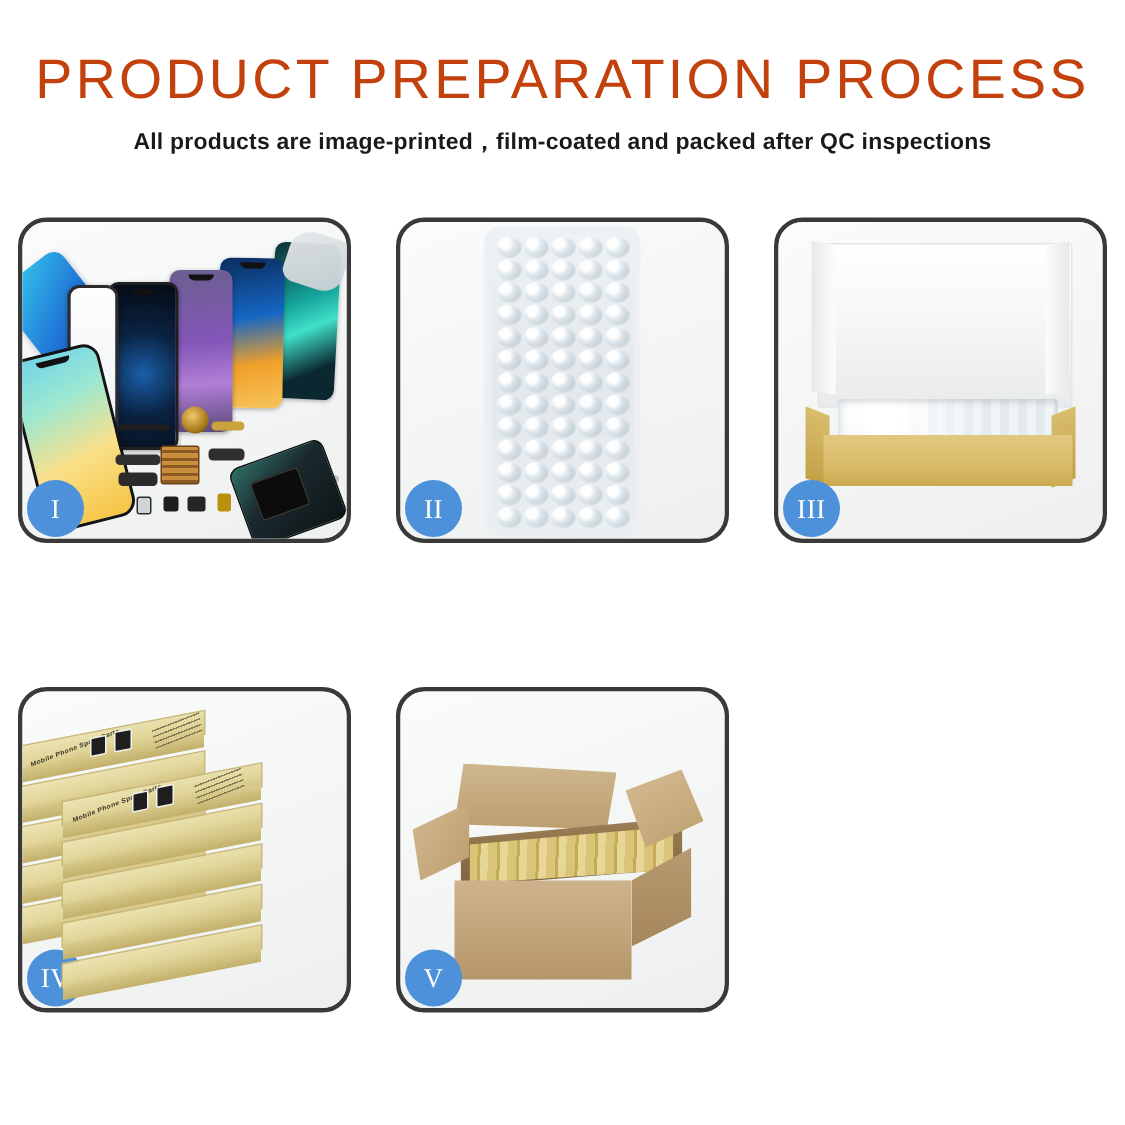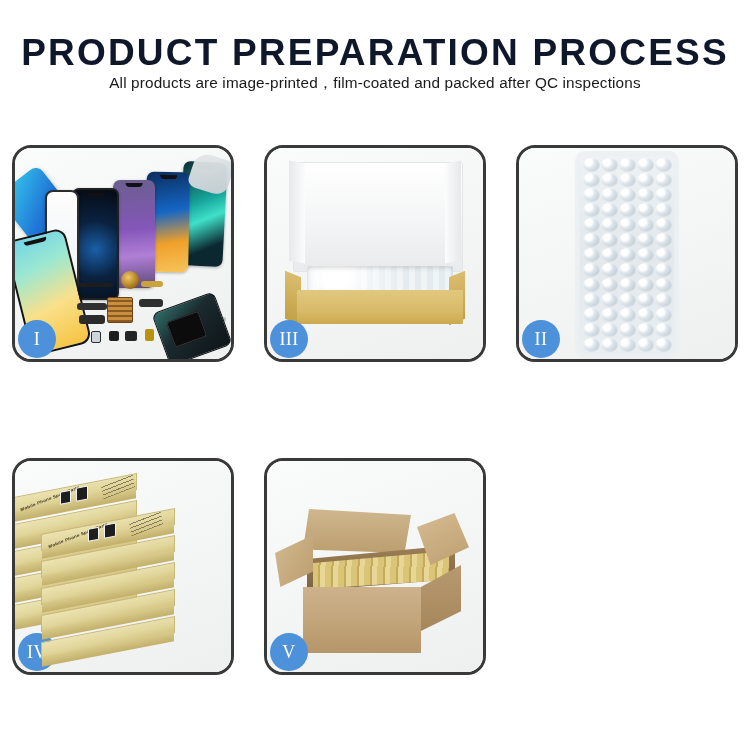--- a/index.html
+++ b/index.html
@@ -12,30 +12,31 @@
     font-family: "Liberation Sans", sans-serif;
     overflow: hidden;
     position: relative;
   }
 
   
   .header { width: 750px; padding-top: 34px; text-align: center; }
 
   .title {
     font-size: 37px;
-    font-weight: 700;
+    font-weight: 400;
     letter-spacing: 2.2px;
-    color: #0f172a;
+    color: #c2410c;
     line-height: 1.05;
     white-space: nowrap;
   }
 
   .subtitle {
+    margin-top: 11px;
     font-size: 15.3px;
-    font-weight: 400;
+    font-weight: 700;
     color: #1a1a1a;
     letter-spacing: 0.15px;
     white-space: nowrap;
   }
 
   
   .grid {
     position: absolute;
     left: 12px;
     top: 145px;
@@ -430,104 +431,104 @@
         </div>
         <div class="phone-open"></div>
         <div class="tool-hand"></div>
       </div>
     </div>
     <div class="badge">I</div>
   </div>
 
   <div class="panel">
     <div class="panel-inner">
+      <div class="bubble-sheet" id="bubble-sheet">
+          <i class="bub"></i>
+          <i class="bub"></i>
+          <i class="bub"></i>
+          <i class="bub"></i>
+          <i class="bub"></i>
+          <i class="bub"></i>
+          <i class="bub"></i>
+          <i class="bub"></i>
+          <i class="bub"></i>
+          <i class="bub"></i>
+          <i class="bub"></i>
+          <i class="bub"></i>
+          <i class="bub"></i>
+          <i class="bub"></i>
+          <i class="bub"></i>
+          <i class="bub"></i>
+          <i class="bub"></i>
+          <i class="bub"></i>
+          <i class="bub"></i>
+          <i class="bub"></i>
+          <i class="bub"></i>
+          <i class="bub"></i>
+          <i class="bub"></i>
+          <i class="bub"></i>
+          <i class="bub"></i>
+          <i class="bub"></i>
+          <i class="bub"></i>
+          <i class="bub"></i>
+          <i class="bub"></i>
+          <i class="bub"></i>
+          <i class="bub"></i>
+          <i class="bub"></i>
+          <i class="bub"></i>
+          <i class="bub"></i>
+          <i class="bub"></i>
+          <i class="bub"></i>
+          <i class="bub"></i>
+          <i class="bub"></i>
+          <i class="bub"></i>
+          <i class="bub"></i>
+          <i class="bub"></i>
+          <i class="bub"></i>
+          <i class="bub"></i>
+          <i class="bub"></i>
+          <i class="bub"></i>
+          <i class="bub"></i>
+          <i class="bub"></i>
+          <i class="bub"></i>
+          <i class="bub"></i>
+          <i class="bub"></i>
+          <i class="bub"></i>
+          <i class="bub"></i>
+          <i class="bub"></i>
+          <i class="bub"></i>
+          <i class="bub"></i>
+          <i class="bub"></i>
+          <i class="bub"></i>
+          <i class="bub"></i>
+          <i class="bub"></i>
+          <i class="bub"></i>
+          <i class="bub"></i>
+          <i class="bub"></i>
+          <i class="bub"></i>
+          <i class="bub"></i>
+          <i class="bub"></i>
+        </div>
+    </div>
+    <div class="badge">II</div>
+  </div>
+
+  <div class="panel">
+    <div class="panel-inner">
       <div class="p3">
         <div class="p3-lid"></div>
         <div class="p3-lid-flapL"></div>
         <div class="p3-lid-flapR"></div>
         <div class="p3-inner-bubble"></div>
         <div class="p3-box-left"></div>
         <div class="p3-box-right"></div>
         <div class="p3-box-front"></div>
       </div>
     </div>
     <div class="badge">III</div>
-  </div>
-
-  <div class="panel">
-    <div class="panel-inner">
-      <div class="bubble-sheet" id="bubble-sheet">
-          <i class="bub"></i>
-          <i class="bub"></i>
-          <i class="bub"></i>
-          <i class="bub"></i>
-          <i class="bub"></i>
-          <i class="bub"></i>
-          <i class="bub"></i>
-          <i class="bub"></i>
-          <i class="bub"></i>
-          <i class="bub"></i>
-          <i class="bub"></i>
-          <i class="bub"></i>
-          <i class="bub"></i>
-          <i class="bub"></i>
-          <i class="bub"></i>
-          <i class="bub"></i>
-          <i class="bub"></i>
-          <i class="bub"></i>
-          <i class="bub"></i>
-          <i class="bub"></i>
-          <i class="bub"></i>
-          <i class="bub"></i>
-          <i class="bub"></i>
-          <i class="bub"></i>
-          <i class="bub"></i>
-          <i class="bub"></i>
-          <i class="bub"></i>
-          <i class="bub"></i>
-          <i class="bub"></i>
-          <i class="bub"></i>
-          <i class="bub"></i>
-          <i class="bub"></i>
-          <i class="bub"></i>
-          <i class="bub"></i>
-          <i class="bub"></i>
-          <i class="bub"></i>
-          <i class="bub"></i>
-          <i class="bub"></i>
-          <i class="bub"></i>
-          <i class="bub"></i>
-          <i class="bub"></i>
-          <i class="bub"></i>
-          <i class="bub"></i>
-          <i class="bub"></i>
-          <i class="bub"></i>
-          <i class="bub"></i>
-          <i class="bub"></i>
-          <i class="bub"></i>
-          <i class="bub"></i>
-          <i class="bub"></i>
-          <i class="bub"></i>
-          <i class="bub"></i>
-          <i class="bub"></i>
-          <i class="bub"></i>
-          <i class="bub"></i>
-          <i class="bub"></i>
-          <i class="bub"></i>
-          <i class="bub"></i>
-          <i class="bub"></i>
-          <i class="bub"></i>
-          <i class="bub"></i>
-          <i class="bub"></i>
-          <i class="bub"></i>
-          <i class="bub"></i>
-          <i class="bub"></i>
-        </div>
-    </div>
-    <div class="badge">II</div>
   </div>
 
   <div class="panel">
     <div class="panel-inner">
       <div class="p4" id="stack-scene">
           <div class="stack-box" style="left: -2px; top: 24px; width: 124px; height: 17px; transform: skewY(-11deg); z-index: 15;">
             <i class="side"></i>
             <span class="sb-label" style="left: 6px; top: 5px;">Mobile Phone Spare Parts</span>
             <i class="sb-phone" style="left: 46px; top: 3px; width: 11px; height: 13px;"></i>
             <i class="sb-phone" style="left: 62px; top: 2px; width: 12px; height: 14px;"></i>

